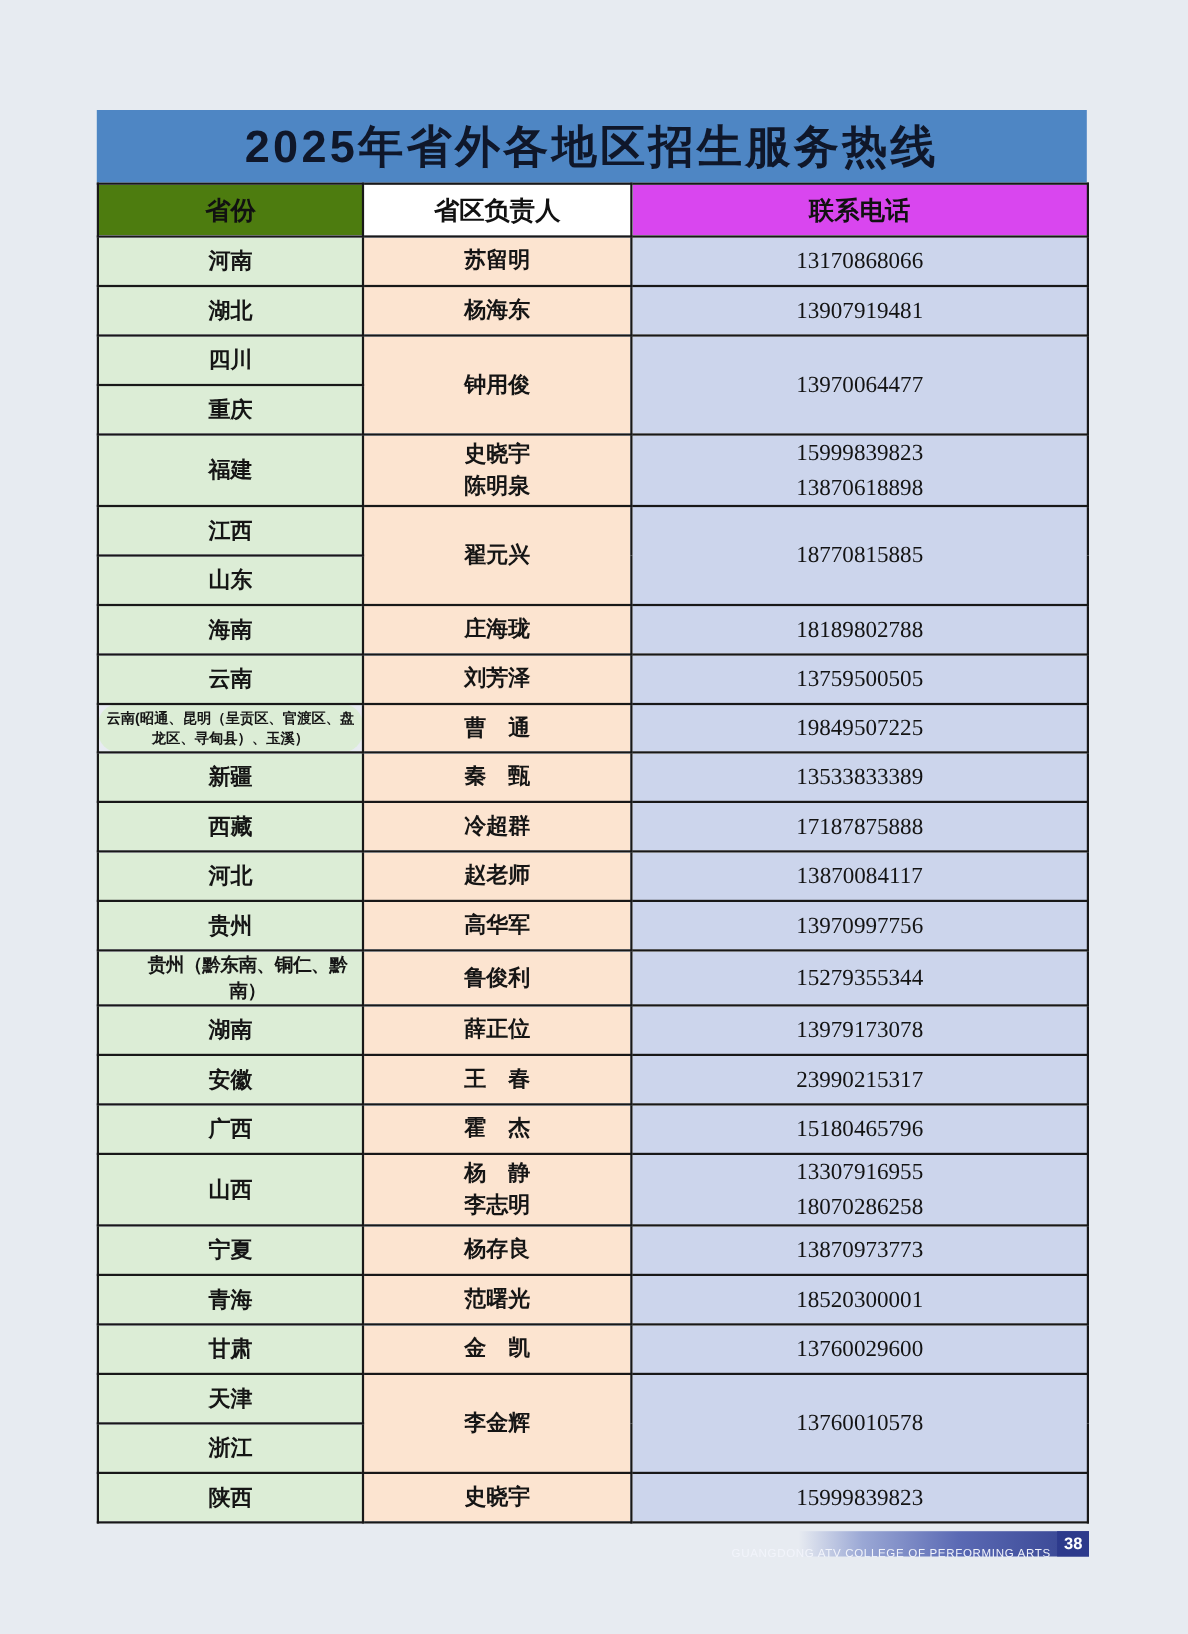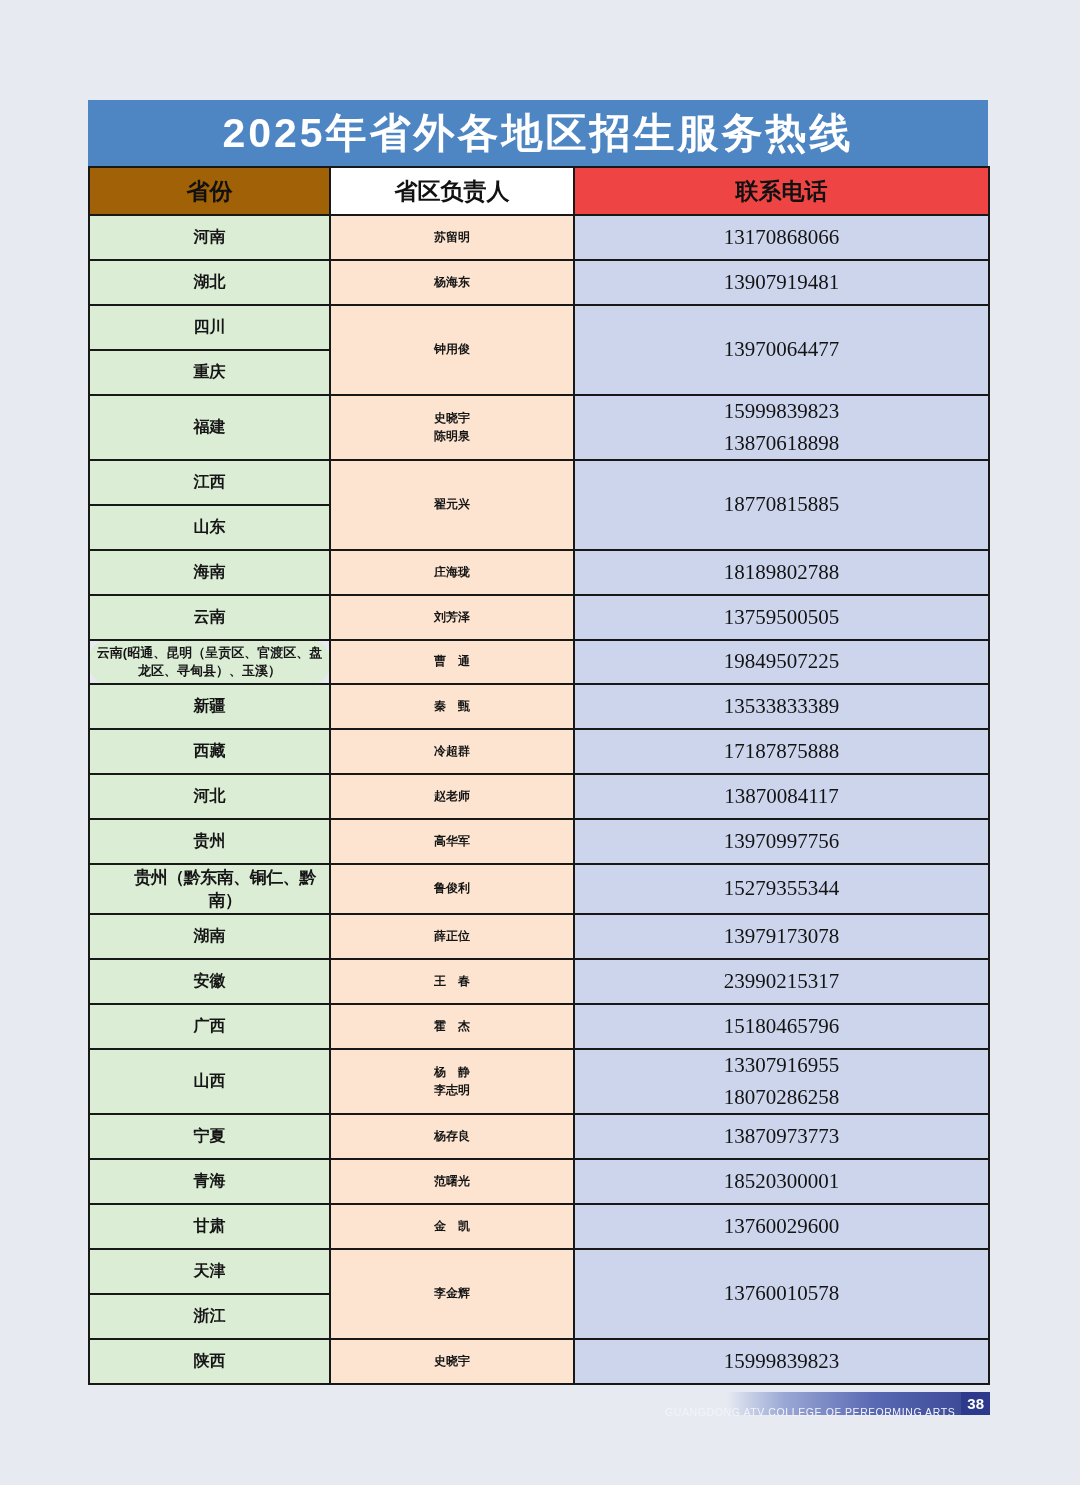--- a/index.html
+++ b/index.html
@@ -8,21 +8,21 @@
     background:#e7ebf1;
     font-family:"Liberation Sans","DejaVu Sans",sans-serif;
     position:relative;
     -webkit-font-smoothing:antialiased;
   }
   .page{position:absolute;left:0;top:0;width:1080px;height:1485px;overflow:hidden;}
 
   .title-bar{
     position:absolute;left:88px;top:100px;width:900px;height:66px;
     background:#4e86c4;
-    color:#ffffff;
+    color:#0f172a;
     font-size:41px;font-weight:bold;letter-spacing:3px;
     text-align:center;line-height:66px;
   }
 
   table.hotline{
     position:absolute;left:88px;top:166px;
     width:900px;
     border-collapse:collapse;
     table-layout:fixed;
   }
@@ -30,26 +30,26 @@
     border:2.5px solid #181818;
     text-align:center;vertical-align:middle;
     padding:0 4px;
     overflow:hidden;
   }
   col.c-prov{width:241px;}
   col.c-pers{width:244px;}
   col.c-phone{width:415px;}
 
   th{font-size:23px;font-weight:bold;color:#111;}
-  th.prov{background:#a16207;}
+  th.prov{background:#4d7c0f;}
   th.pers{background:#ffffff;}
-  th.phone{background:#ef4444;}
-
-  td.prov{background:#dcedd6;font-size:16px;font-weight:bold;color:#151515;}
-  td.pers{background:#fce4d0;font-size:12px;font-weight:bold;color:#151515;white-space:pre-line;line-height:1.45;}
+  th.phone{background:#d946ef;}
+
+  td.prov{background:#dcedd6;font-size:20px;font-weight:bold;color:#151515;}
+  td.pers{background:#fce4d0;font-size:20px;font-weight:bold;color:#151515;white-space:pre-line;line-height:1.45;}
   td.phone{background:#ccd5ec;font-family:Liberation Serif, serif;
            font-size:21px;font-weight:normal;color:#131313;white-space:pre-line;line-height:1.5;}
 
   tr.h-hdr{height:48px;}
   tr.h-norm{height:45px;}
   tr.h-tall{height:58px;}
   tr.h-det1{height:44px;}
   tr.h-det2{height:50px;}
 
   td.prov.small{font-size:13px;line-height:1.35;padding:0 6px;border-radius:19px;}

